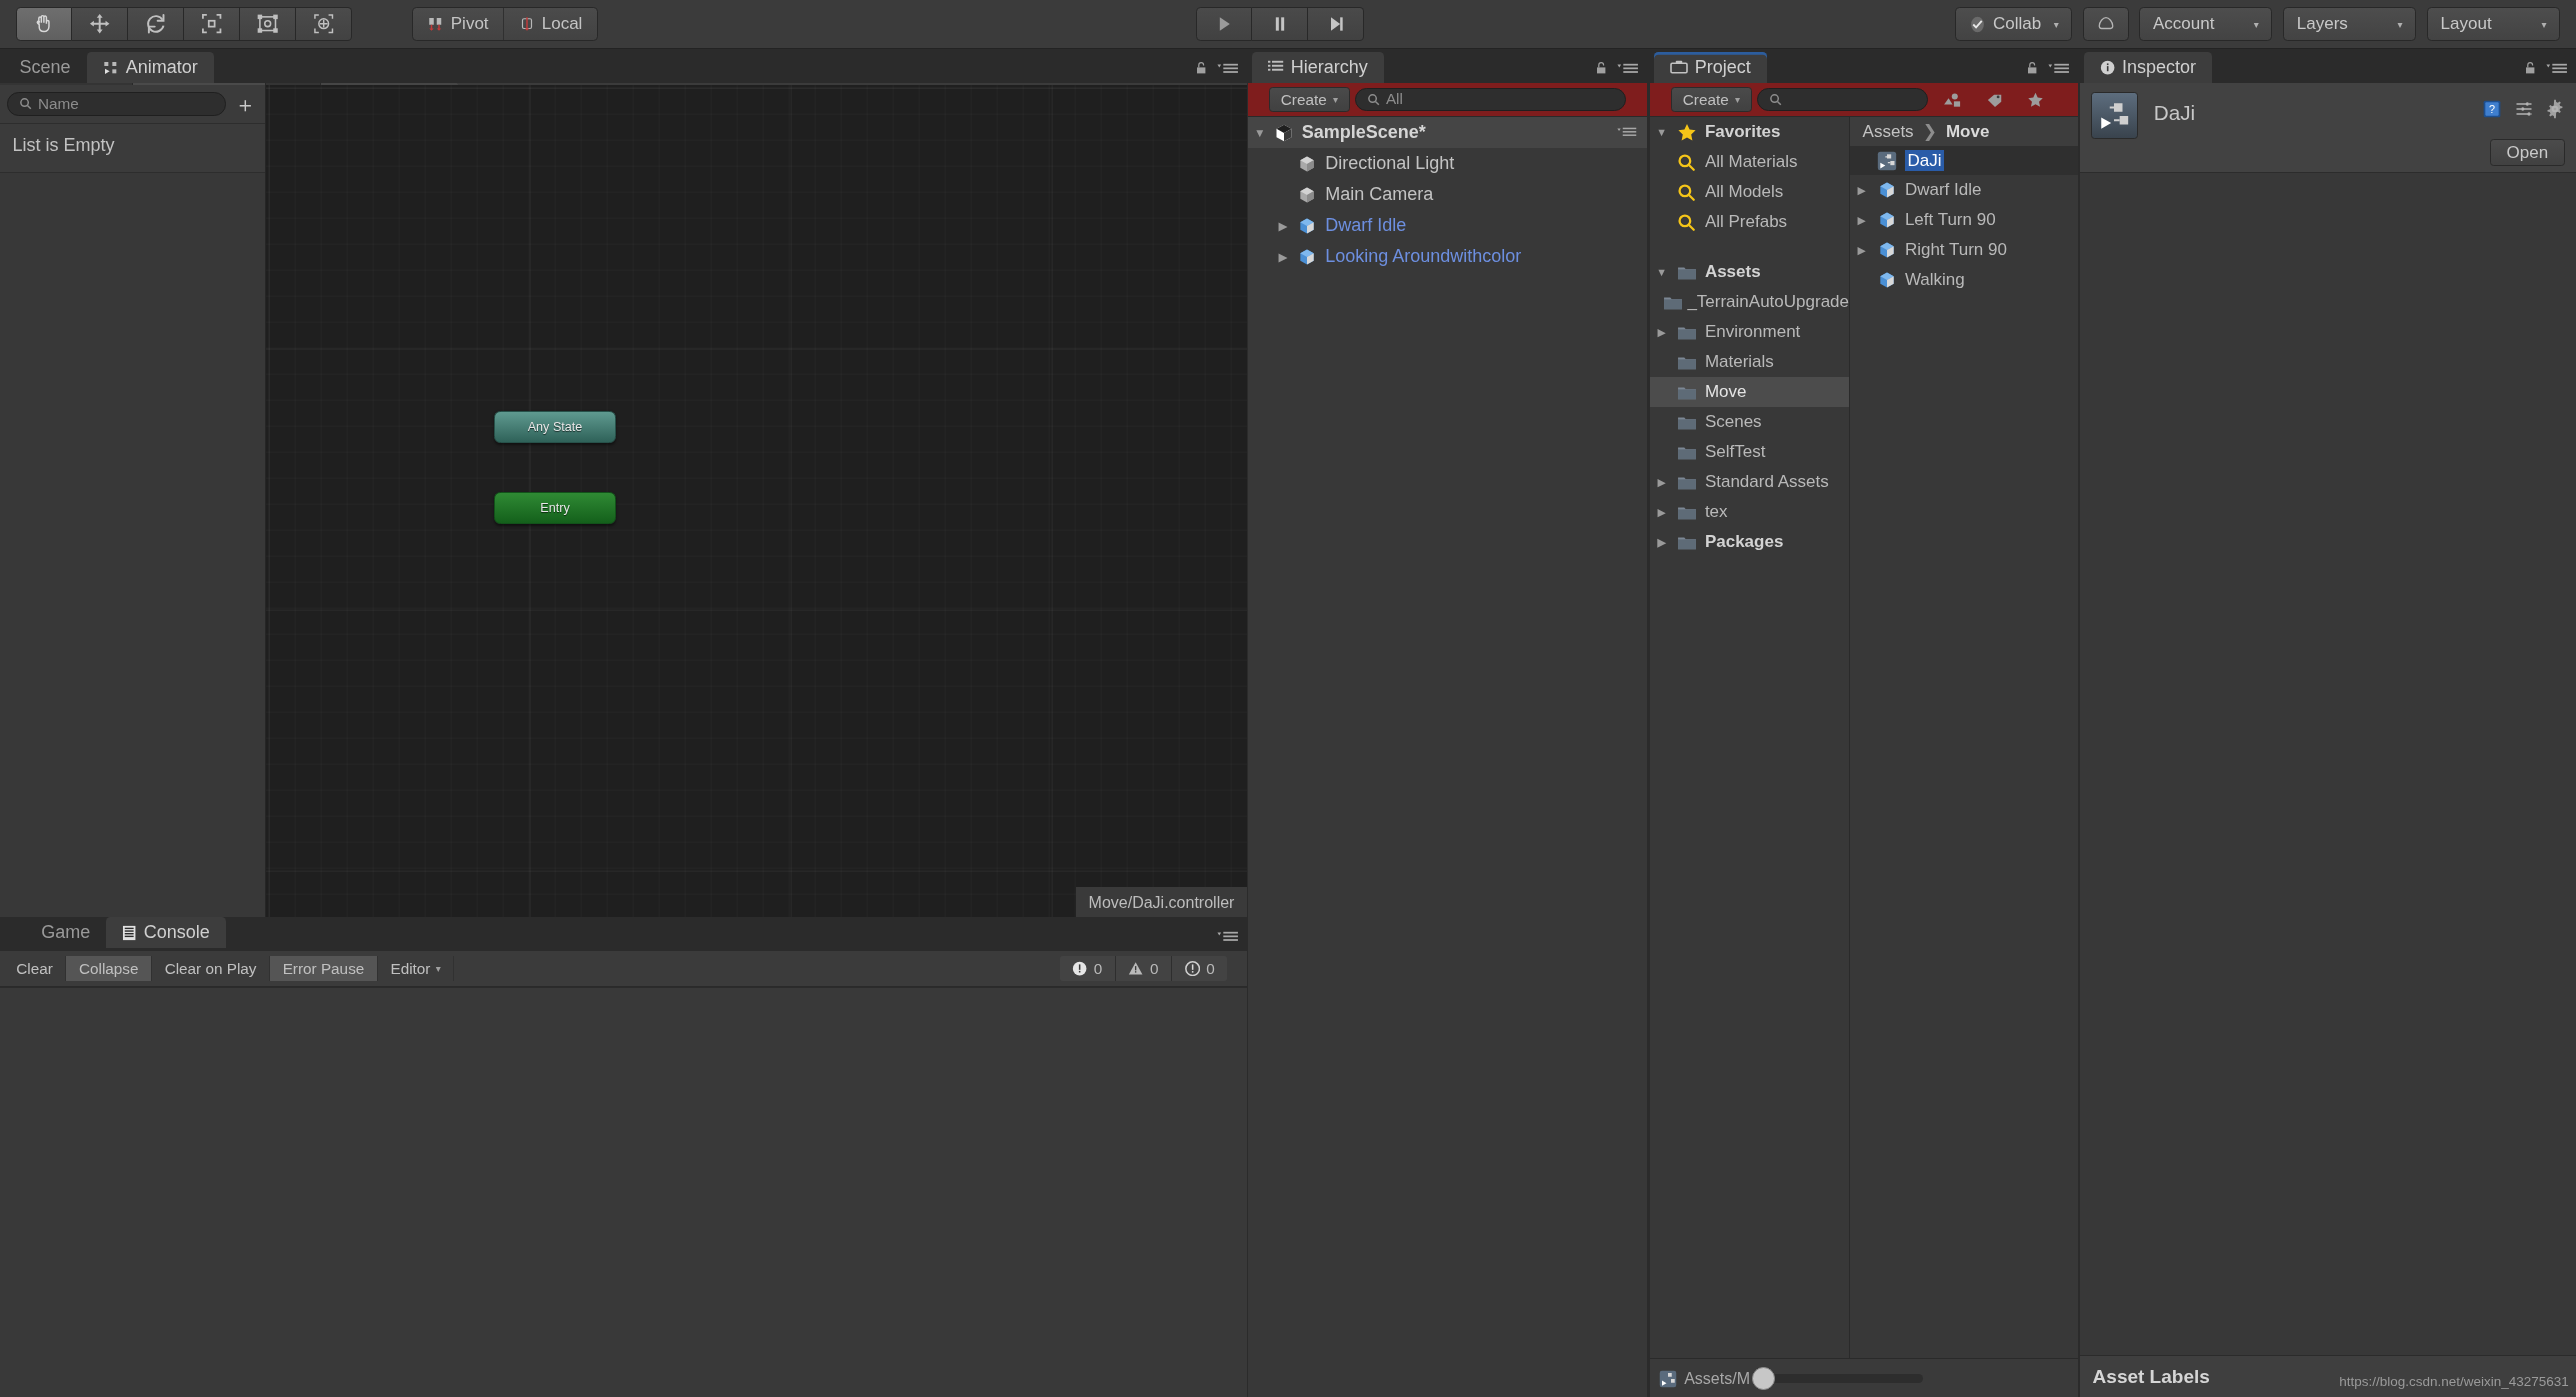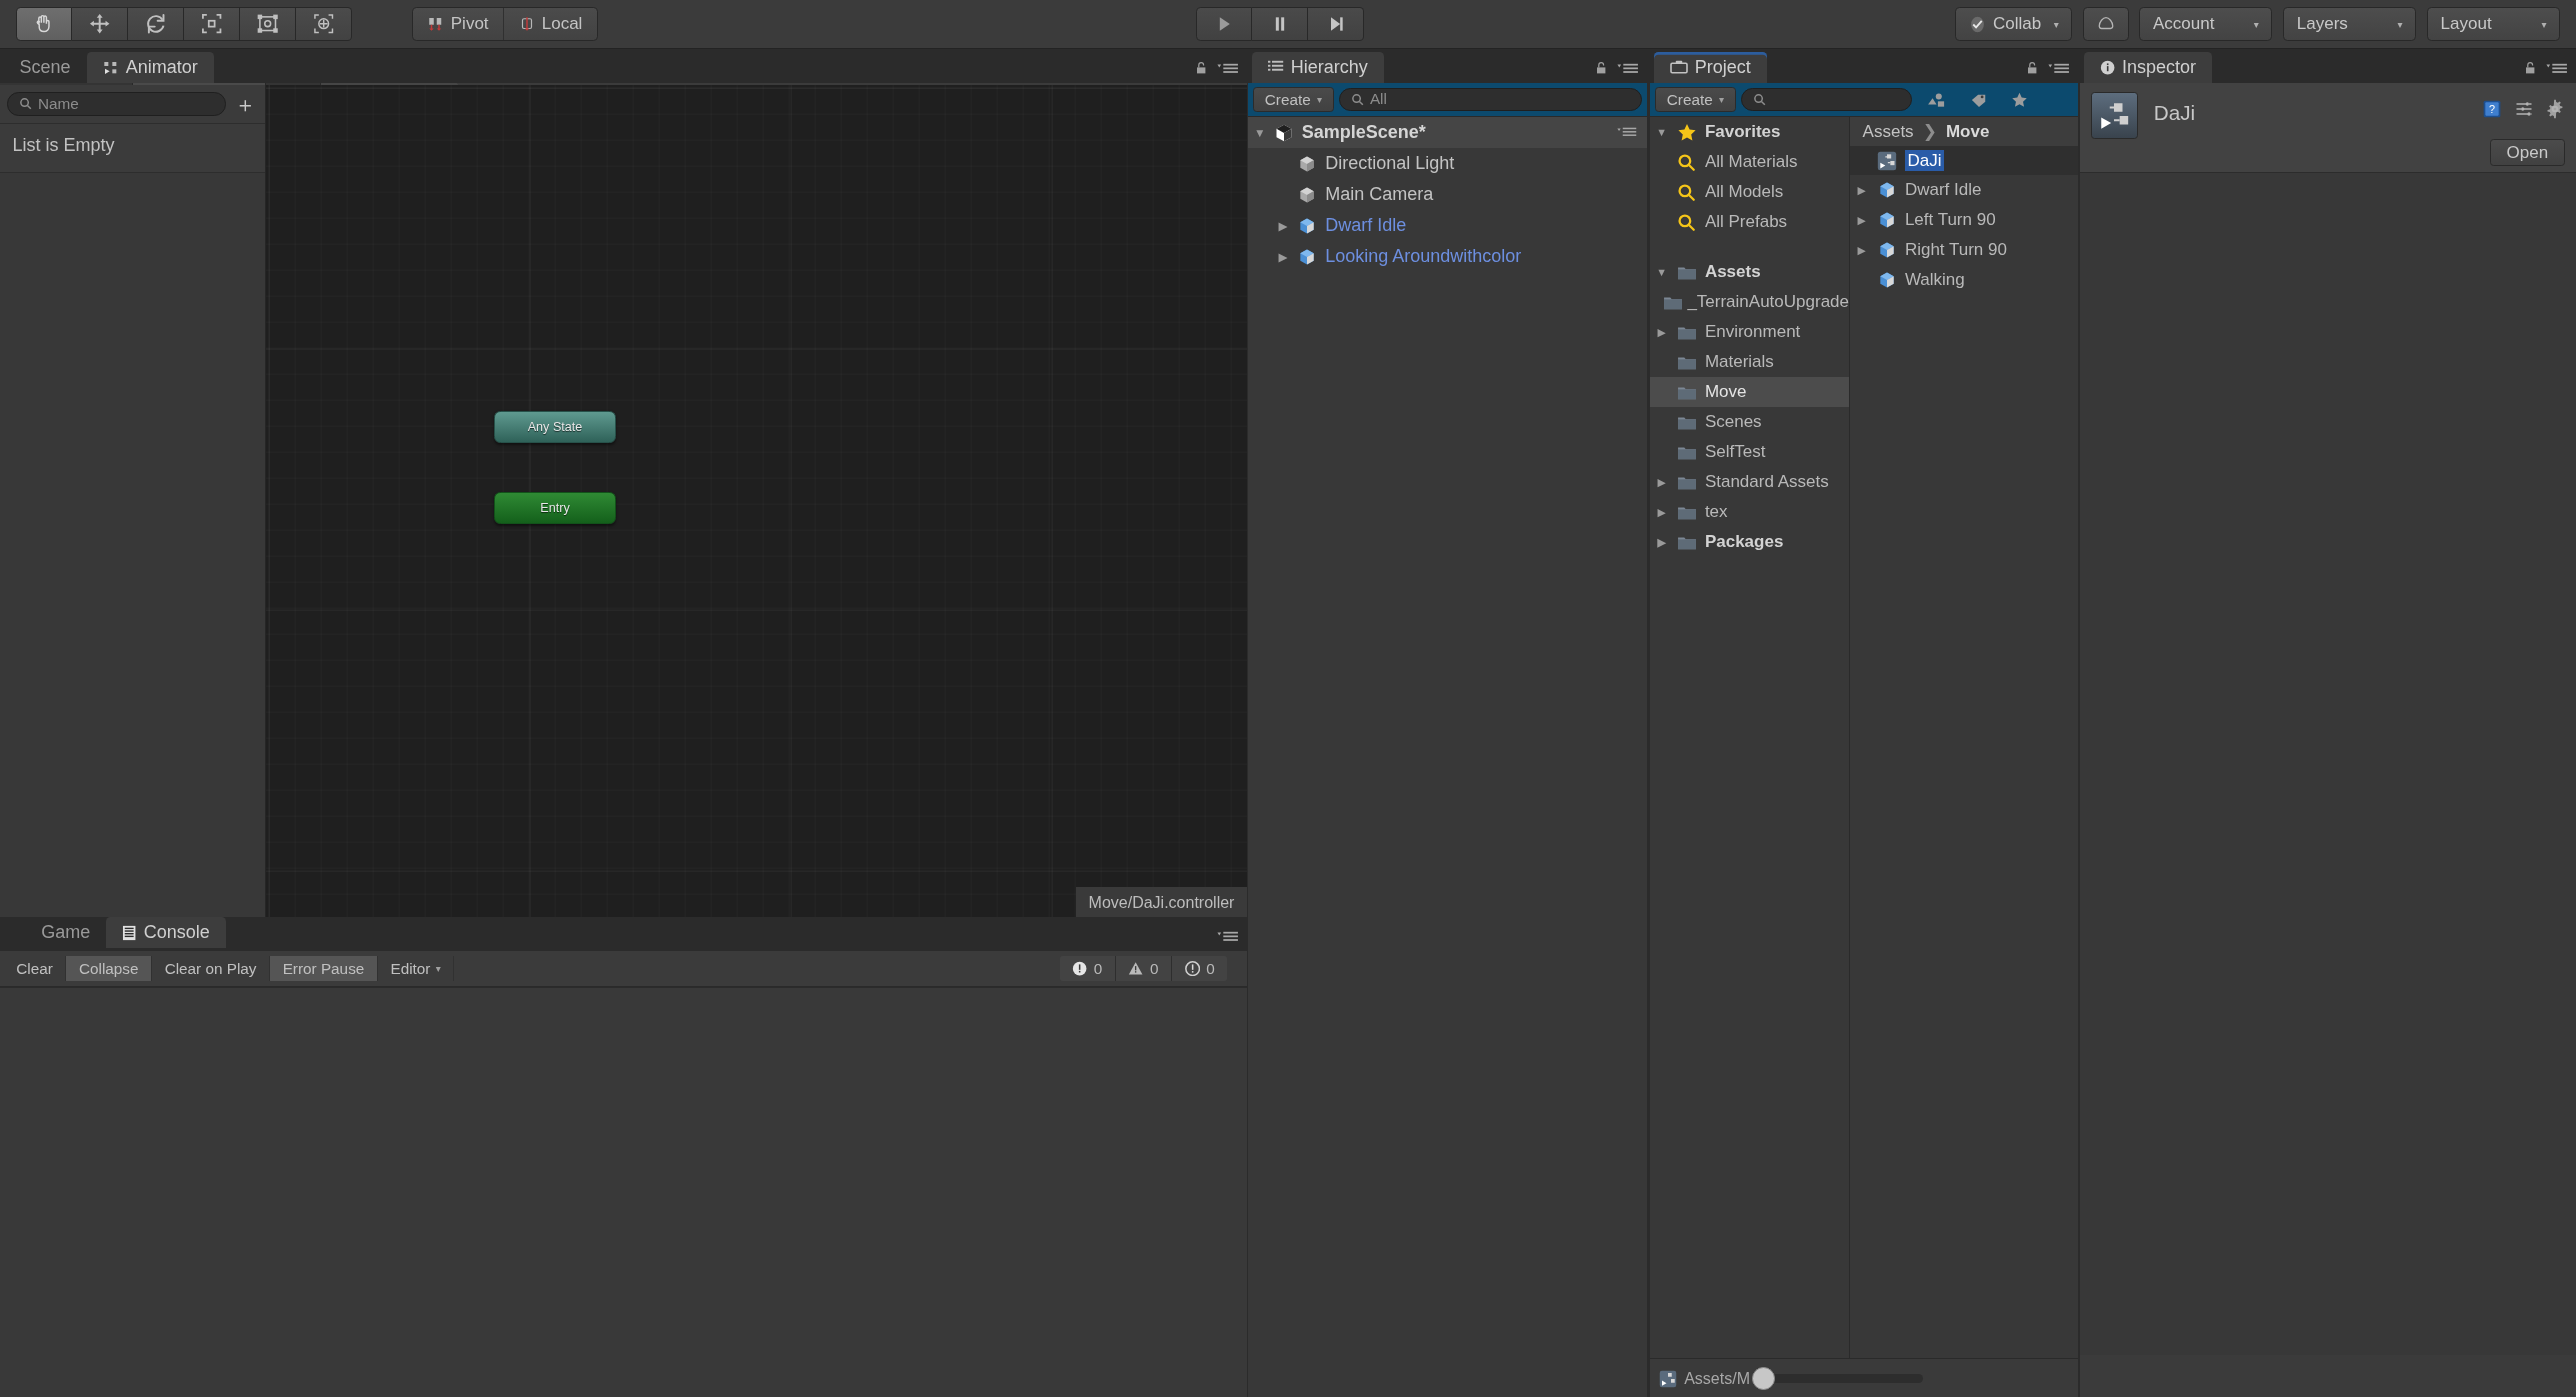--- a/index.html
+++ b/index.html
@@ -73,22 +73,22 @@
   .tabbar { height: 34px; background: #2b2b2b; position: relative; display: flex; align-items: flex-end; }
   .tab {
     height: 31px; padding: 0 16px; display: flex; align-items: center; gap: 7.2px;
     color: #9a9a9a; font-size: 18px; border-radius: 4.5px 4.5px 0 0;
   }
   .tab.active { background: #3d3d3d; color: #d0d0d0; }
   .tab.accent { box-shadow: inset 0 2.7px 0 0 #2c5d9e; }
   .tab-right { position: absolute; right: 7.2px; bottom: 7.2px; display: flex; align-items: center; gap: 8px; }
 
   .subbar {
-    height: 34px; background: #0c4a6e; border-bottom: 0.9px solid #2a2a2a;
-    display: flex; align-items: center; padding: 0 5px; gap: 5.4px;
+    height: 34px; background: #7f1d1d; border-bottom: 0.9px solid #2a2a2a;
+    display: flex; align-items: center; padding: 0 21px; gap: 5.4px;
   }
   .sb-btn {
     height: 25px; padding: 0 10.8px; display: flex; align-items: center; gap: 6.3px;
     color: #c0c0c0; font-size: 15.3px;
     background: linear-gradient(#4a4a4a,#414141);
     border: 0.9px solid #2b2b2b; border-radius: 3.6px;
   }
   .sb-btn.flat { background: none; border: none; }
   .search {
     flex: 1; height: 23.4px; border-radius: 11.7px;
@@ -1019,16 +1019,20 @@
             </svg>
         </span>
       </div>
       <div class="open-btn">
         <span>Open</span>
       </div>
     </div>
 
     <div class="insp-body"></div>
 
+    <div class="asset-labels">
+      <span>Asset Labels</span>
+      <span class="watermark">https://blog.csdn.net/weixin_43275631</span>
+    </div>
   </div>
 
 </div>
 
 
 </body></html>

